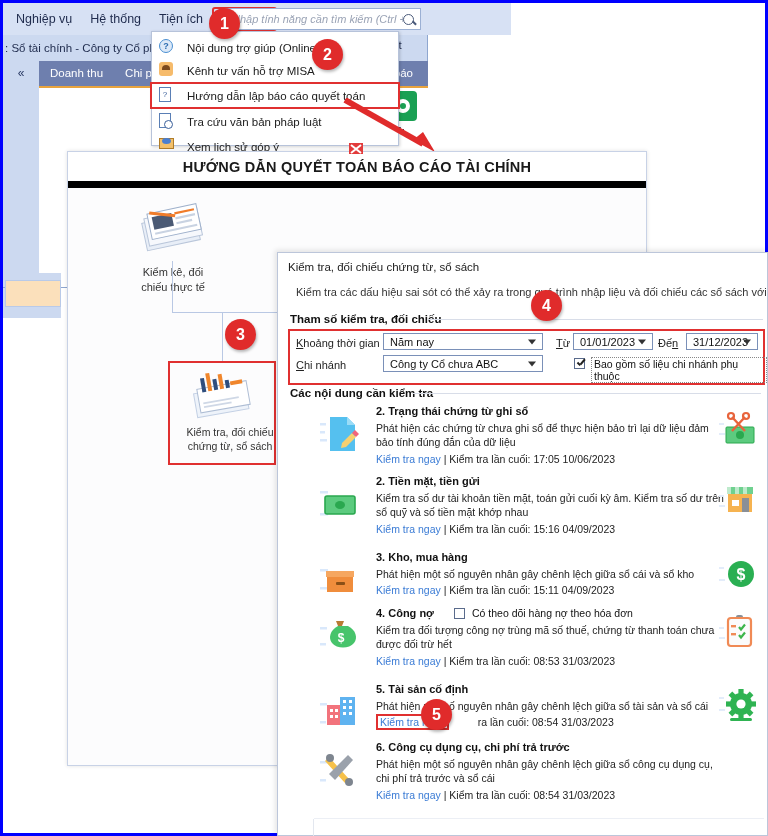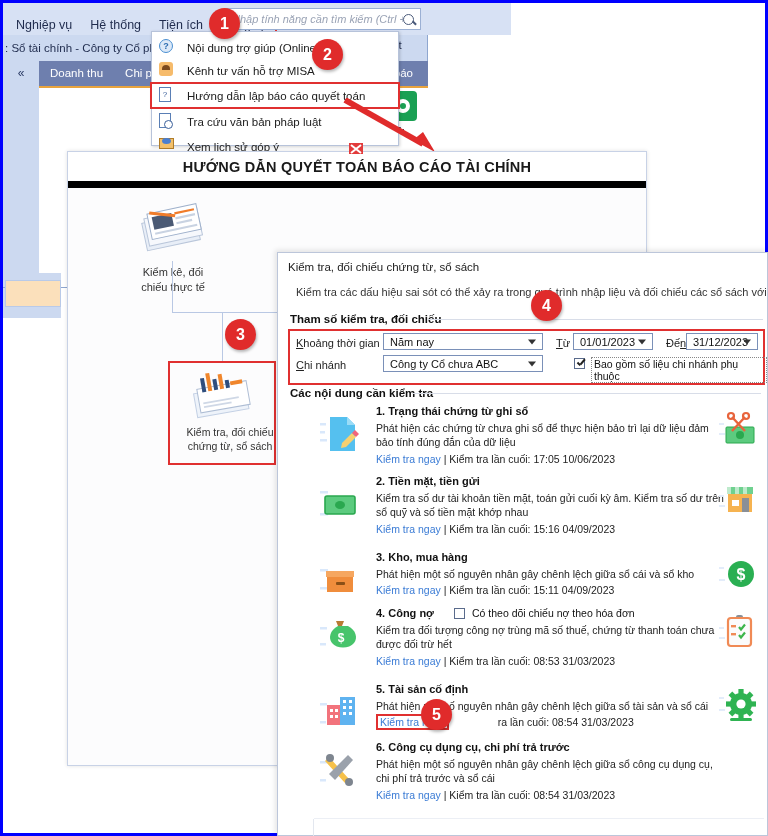--- a/index.html
+++ b/index.html
@@ -17,21 +17,21 @@
   
   #app-window {
     left:0; top:0; width:425px; height:285px;
     background:#ccd9f0;
     border-right:1px solid #8ea6cf;
     border-bottom:1px solid #8ea6cf;
   }
   #menubar {
     left:0; top:0; width:508px; height:32px;
     background:#d7e1f4;
-    display:flex; align-items:flex-end;
+    display:flex; align-items:center;
   }
   .menu-item {
     font-size:12.5px; color:#1f2b4d; padding:3px 7px; margin-left:4px;
     white-space:nowrap;
   }
   .menu-item.first { margin-left:6px; }
   .menu-item.active { outline:2px solid #e03030; border-radius:1px; }
   #search-box {
     position:absolute; left:222px; top:5px; width:196px; height:22px;
     background:#ffffff; border:1px solid #9bb0d4;
@@ -322,21 +322,21 @@
       <span>Năm nay</span>
       <span class="caret"></span>
     </div>
 
     <div class="field-label" style="left:278px; top:84px;"><u>T</u>ừ</div>
     <div class="combo" style="left:295px; top:80px; width:80px; height:17px;">
       <span>01/01/2023</span>
       <span class="caret"></span>
     </div>
 
-    <div class="field-label" style="left:388px; top:84px;">Đế<u>n</u></div>
+    <div class="field-label" style="left:380px; top:84px;">Đế<u>n</u></div>
     <div class="combo" style="left:408px; top:80px; width:72px; height:17px;">
       <span>31/12/2023</span>
       <span class="caret"></span>
     </div>
 
     <div class="field-label" style="left:18px; top:106px;"><u>C</u>hi nhánh</div>
     <div class="combo" style="left:105px; top:102px; width:160px; height:17px;">
       <span>Công ty Cổ chưa ABC</span>
       <span class="caret"></span>
     </div>
@@ -352,21 +352,21 @@
         <svg viewBox="0 0 44 42" width="44" height="42">
           <rect x="2" y="10" width="6" height="2.5" fill="#d9e8fb"></rect>
             <rect x="2" y="18" width="5" height="2.5" fill="#d9e8fb"></rect>
             <rect x="2" y="26" width="7" height="2.5" fill="#d9e8fb"></rect>
           <path d="M12 4 h17 l8 8 v26 h-25 z" fill="#55c0ef"></path>
           <path d="M29 4 v8 h8 z" fill="#9adcf7"></path>
           <path d="M24 30 l10-10 4 4 -10 10 -5 1 z" fill="#f6d070"></path>
           <path d="M34 20 l3-3 4 4 -3 3 z" fill="#f2647c"></path>
         </svg>
       </div>
-      <div class="item-title">1. Trạng thái chứng từ ghi sổ</div>
+      <div class="item-title">2. Trạng thái chứng từ ghi sổ</div>
       <div class="item-desc">Phát hiện các chứng từ chưa ghi sổ để thực hiện bảo trì lại dữ liệu đảm bảo tính đúng đắn của dữ liệu</div>
       <div class="item-foot" style="top:48px;">
         <span class="link">Kiểm tra ngay</span>
         <span>|</span>
         <span>Kiểm tra lần cuối: 17:05 10/06/2023</span>
       </div>
       <div class="item-right-ico" style="top:6px;">
         <svg viewBox="0 0 40 38" width="40" height="38">
           <rect x="0" y="12" width="5" height="2" fill="#e3ecfa"></rect>
             <rect x="0" y="22" width="6" height="2" fill="#e3ecfa"></rect>
@@ -440,21 +440,21 @@
         <svg viewBox="0 0 44 42" width="44" height="42">
           <rect x="2" y="12" width="7" height="2.5" fill="#d9e8fb"></rect>
             <rect x="2" y="28" width="6" height="2.5" fill="#d9e8fb"></rect>
           <path d="M18 6 l8 0 -2 5 -4 0 z" fill="#b97b34"></path>
           <path d="M20 11 c-8 4 -10 12 -6 17 c5 6 17 6 22 0 c4 -5 2 -13 -6 -17 z" fill="#47c46b"></path>
           <text x="23" y="27" font-size="12" font-weight="bold" fill="#ffffff" text-anchor="middle" font-family="Liberation Sans, sans-serif">$</text>
         </svg>
       </div>
       <div class="item-title">4. Công nợ</div>
       <div class="chk" style="left:176px; top:1px;"></div>
-      <div class="abs" style="left:194px; top:0px; font-size:10.5px; color:#111;">Có theo dõi chiếu nợ theo hóa đơn</div>
+      <div class="abs" style="left:194px; top:0px; font-size:10.5px; color:#111;">Có theo dõi hàng nợ theo hóa đơn</div>
       <div class="item-desc">Kiểm tra đối tượng công nợ trùng mã số thuế, chứng từ thanh toán chưa được đối trừ hết</div>
       <div class="item-foot" style="top:48px;">
         <span class="link">Kiểm tra ngay</span>
         <span>|</span>
         <span>Kiểm tra lần cuối: 08:53 31/03/2023</span>
       </div>
       <div class="item-right-ico" style="top:6px;">
         <svg viewBox="0 0 40 38" width="40" height="38">
           <rect x="0" y="14" width="5" height="2" fill="#e3ecfa"></rect>
             <rect x="0" y="24" width="6" height="2" fill="#e3ecfa"></rect>
@@ -486,21 +486,21 @@
               <rect x="17" y="18" width="3" height="3"></rect>
             <rect x="12" y="24" width="3" height="3"></rect>
               <rect x="17" y="24" width="3" height="3"></rect>
           </g>
         </svg>
       </div>
       <div class="item-title">5. Tài sản cố định</div>
       <div class="item-desc">Phát hiện một số nguyên nhân gây chênh lệch giữa sổ tài sản và sổ cái</div>
       <div class="item-foot" style="top:33px;">
         <span class="link hl-link" style="border:2px solid #e03030; padding:0 2px;">Kiểm tra ngay</span>
-        <span style="margin-left:46px;">ra lần cuối: 08:54 31/03/2023</span>
+        <span style="margin-left:26px;">ra lần cuối: 08:54 31/03/2023</span>
       </div>
       <div class="item-right-ico" style="top:4px;">
         <svg viewBox="0 0 40 38" width="40" height="38">
           <rect x="0" y="10" width="5" height="2" fill="#e3ecfa"></rect>
             <rect x="0" y="22" width="6" height="2" fill="#e3ecfa"></rect>
           <g fill="#2fb352" transform="translate(22,17)">
             <circle r="11"></circle>
             <rect x="-2.6" y="-15" width="5.2" height="6"></rect>
               <rect x="-2.6" y="9" width="5.2" height="6"></rect>
             <rect x="-15" y="-2.6" width="6" height="5.2"></rect>

